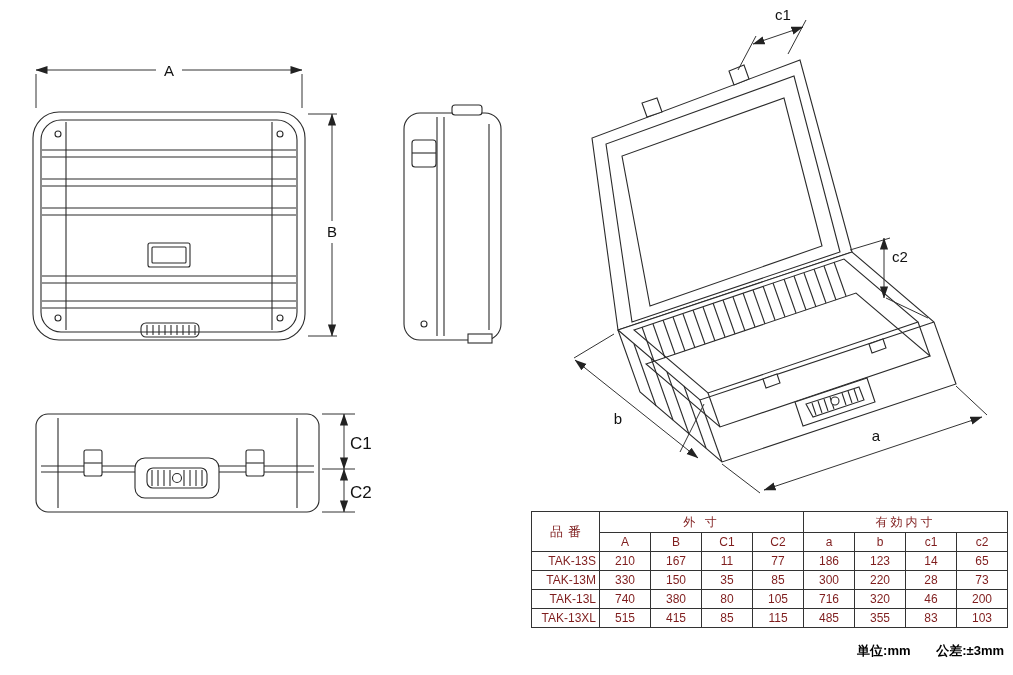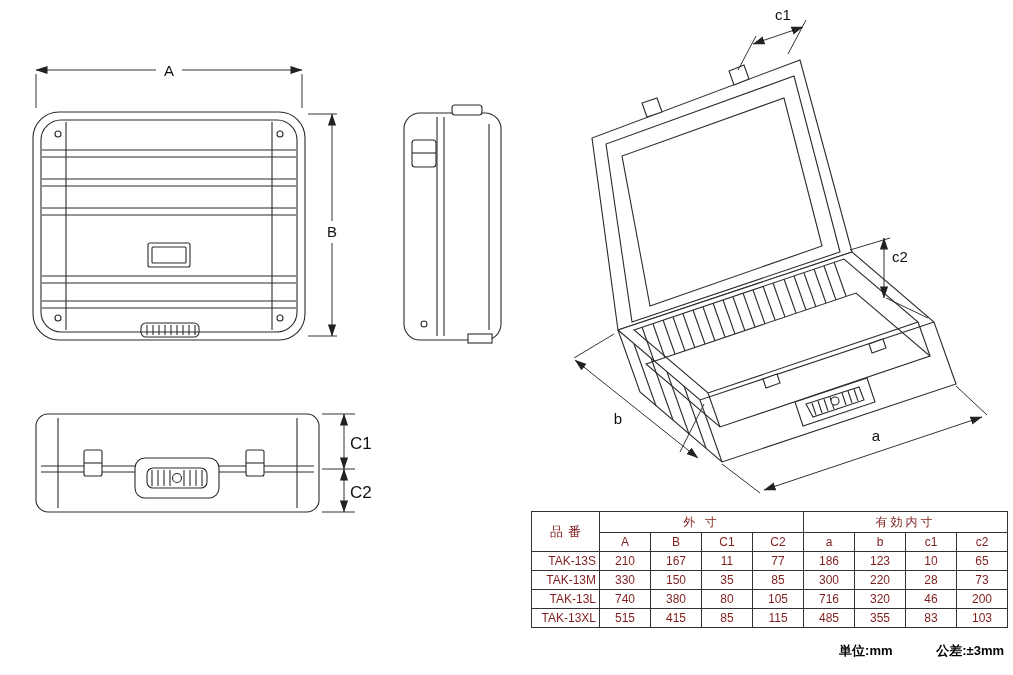--- a/index.html
+++ b/index.html
@@ -9,21 +9,21 @@
 
   .spec-table { position:absolute; left:531px; top:511px; border-collapse:collapse; font-size:12px; color:#7f1d1d; table-layout:fixed; }
   .spec-table th, .spec-table td { border:1px solid #333; font-weight:normal; text-align:center; padding:1px 3px; height:19px; }
   .spec-table thead tr:first-child th { height:21px; }
   .spec-table .part-h { width:68px; font-size:13px; letter-spacing:5px; padding-left:8px; }
   .spec-table .num-c { width:51px; }
   .spec-table td.part-cell { text-align:right; padding-left:5px; }
   .spec-table .grp { letter-spacing:3px; }
 
   .note { position:absolute; right:9px; top:642px; font-size:13px; font-weight:600; color:#000; }
-  .note span { margin-left:40px; }
+  .note span { margin-left:22px; }
 </style>
 </head>
 <body>
 
 <div class="page">
 
 <svg class="drawing-svg" width="1013" height="675" viewBox="0 0 1013 675">
   <defs>
     <marker id="arr" viewBox="0 0 10 8" markerWidth="12" markerHeight="9.6" refX="9.6" refY="4" orient="auto-start-reverse" markerUnits="userSpaceOnUse">
       <path d="M10,4 L0,0.6 L0,7.4 Z" fill="#222" stroke="none"></path>
@@ -251,21 +251,21 @@
     </thead>
     <tbody>
       <tr>
         <td class="part-cell">TAK-13S</td>
         <td>210</td>
         <td>167</td>
         <td>11</td>
         <td>77</td>
         <td>186</td>
         <td>123</td>
-        <td>10</td>
+        <td>14</td>
         <td>65</td>
       </tr>
       <tr>
         <td class="part-cell">TAK-13M</td>
         <td>330</td>
         <td>150</td>
         <td>35</td>
         <td>85</td>
         <td>300</td>
         <td>220</td>

